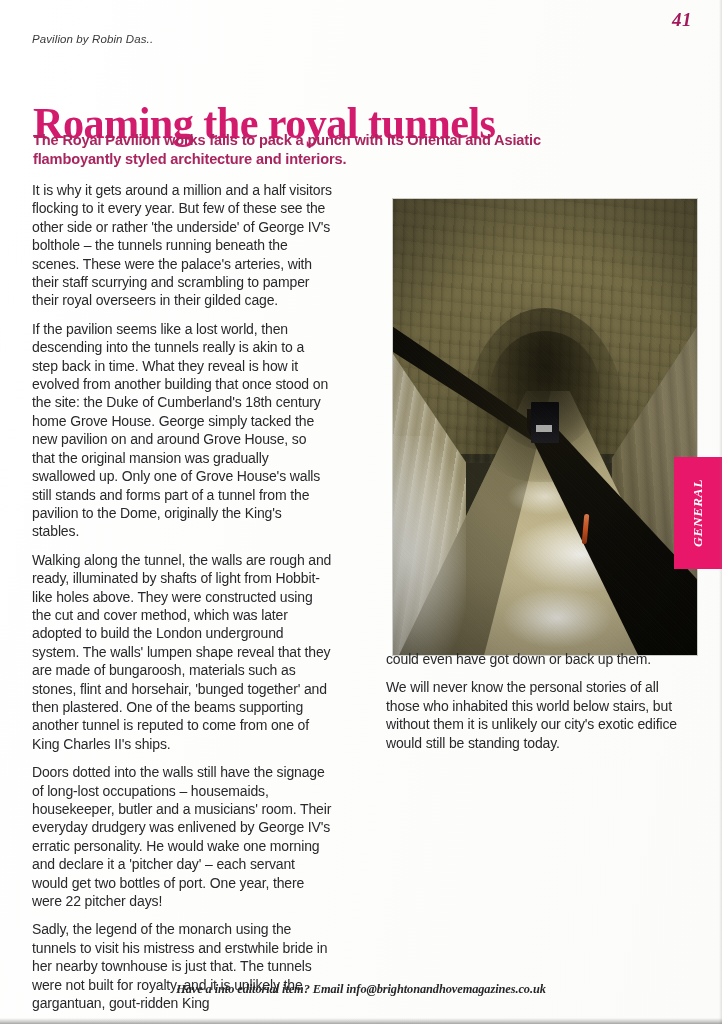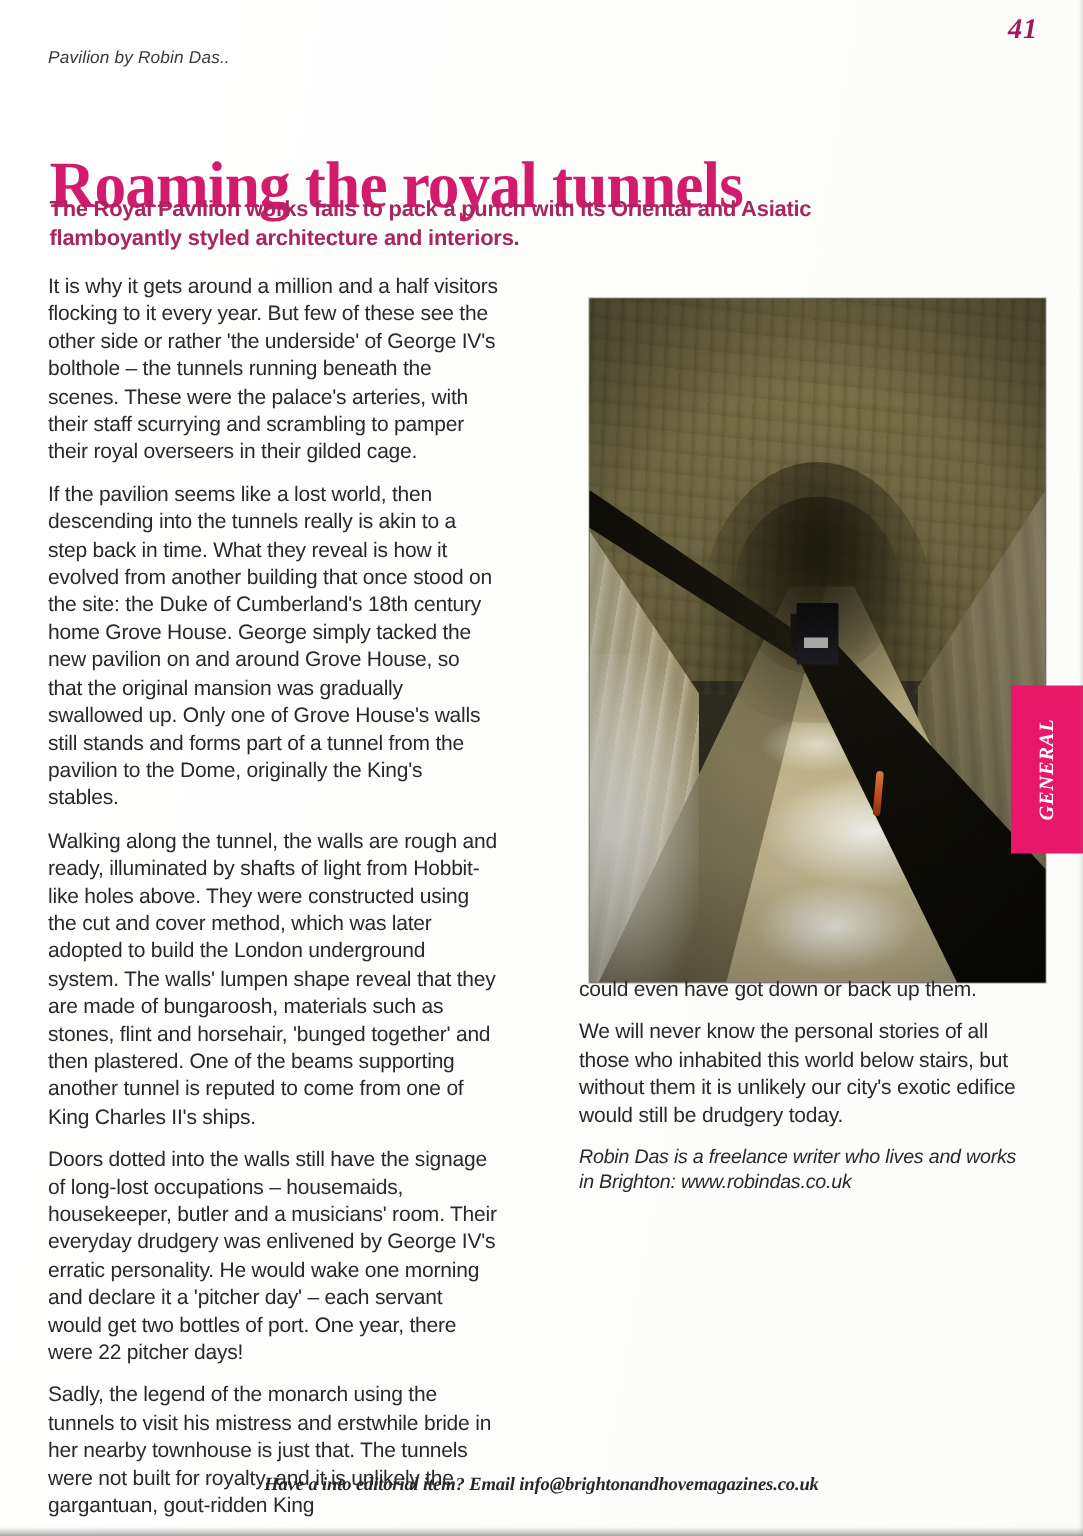--- a/index.html
+++ b/index.html
@@ -389,23 +389,22 @@
   <div class="col-left">
     <p class="body-p">It is why it gets around a million and a half visitors flocking to it every year. But few of these see the other side or rather 'the underside' of George IV's bolthole – the tunnels running beneath the scenes. These were the palace's arteries, with their staff scurrying and scrambling to pamper their royal overseers in their gilded cage.</p>
     <p class="body-p">If the pavilion seems like a lost world, then descending into the tunnels really is akin to a step back in time. What they reveal is how it evolved from another building that once stood on the site: the Duke of Cumberland's 18th century home Grove House. George simply tacked the new pavilion on and around Grove House, so that the original mansion was gradually swallowed up. Only one of Grove House's walls still stands and forms part of a tunnel from the pavilion to the Dome, originally the King's stables.</p>
     <p class="body-p">Walking along the tunnel, the walls are rough and ready, illuminated by shafts of light from Hobbit-like holes above. They were constructed using the cut and cover method, which was later adopted to build the London underground system. The walls' lumpen shape reveal that they are made of bungaroosh, materials such as stones, flint and horsehair, 'bunged together' and then plastered. One of the beams supporting another tunnel is reputed to come from one of King Charles II's ships.</p>
     <p class="body-p">Doors dotted into the walls still have the signage of long-lost occupations – housemaids, housekeeper, butler and a musicians' room. Their everyday drudgery was enlivened by George IV's erratic personality. He would wake one morning and declare it a 'pitcher day' – each servant would get two bottles of port. One year, there were 22 pitcher days!</p>
     <p class="body-p">Sadly, the legend of the monarch using the tunnels to visit his mistress and erstwhile bride in her nearby townhouse is just that. The tunnels were not built for royalty, and it is unlikely the gargantuan, gout-ridden King</p>
   </div>
 
   <div class="col-right">
     <p class="body-p">could even have got down or back up them.</p>
-    <p class="body-p">We will never know the personal stories of all those who inhabited this world below stairs, but without them it is unlikely our city's exotic edifice would still be drudgery today.</p>
-
-    <p class="bio-p">Robin Das is a freelance writer who lives and works in Brighton: www.robindas.co.uk</p>
+    <p class="body-p">We will never know the personal stories of all those who inhabited this world below stairs, but without them it is unlikely our city's exotic edifice would still be standing today.</p>
+
   </div>
 
   <div class="general-tab">
     <span class="general-tab-label">GENERAL</span>
   </div>
 
   <div class="footer">Have a into editorial item? Email info@brightonandhovemagazines.co.uk</div>
 
   <div class="scan-edge-right"></div>
   <div class="scan-edge-bottom"></div>

